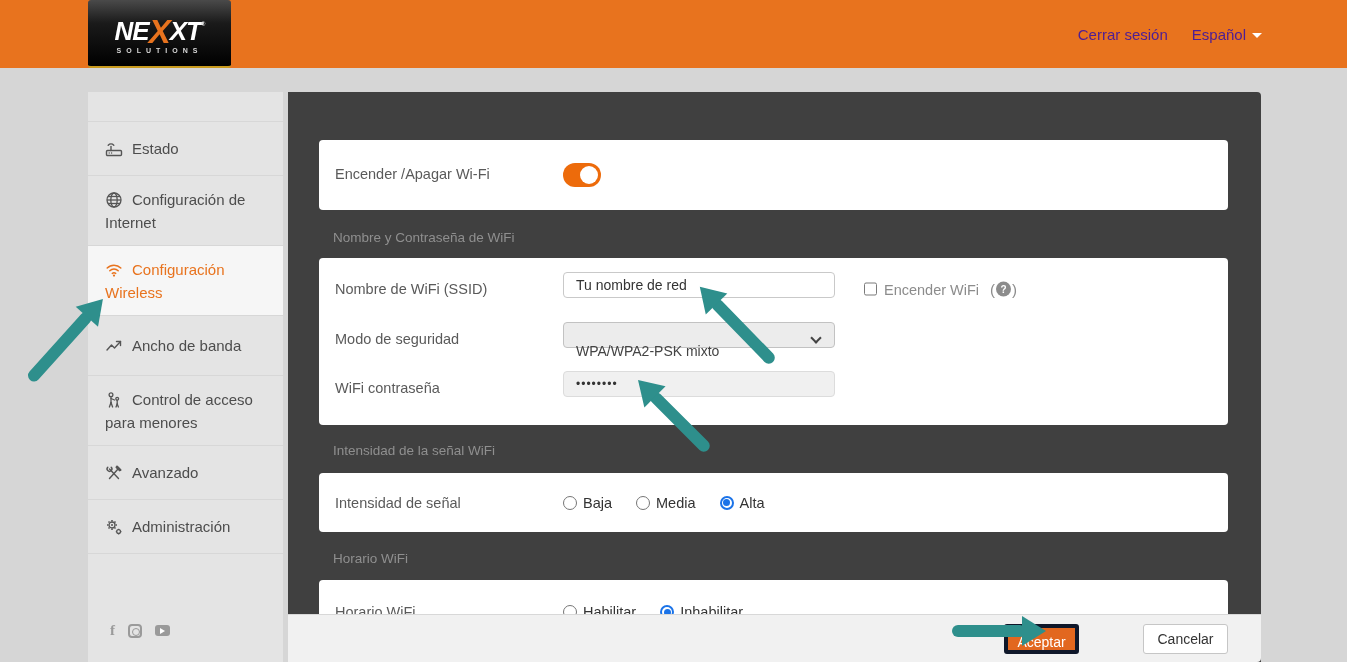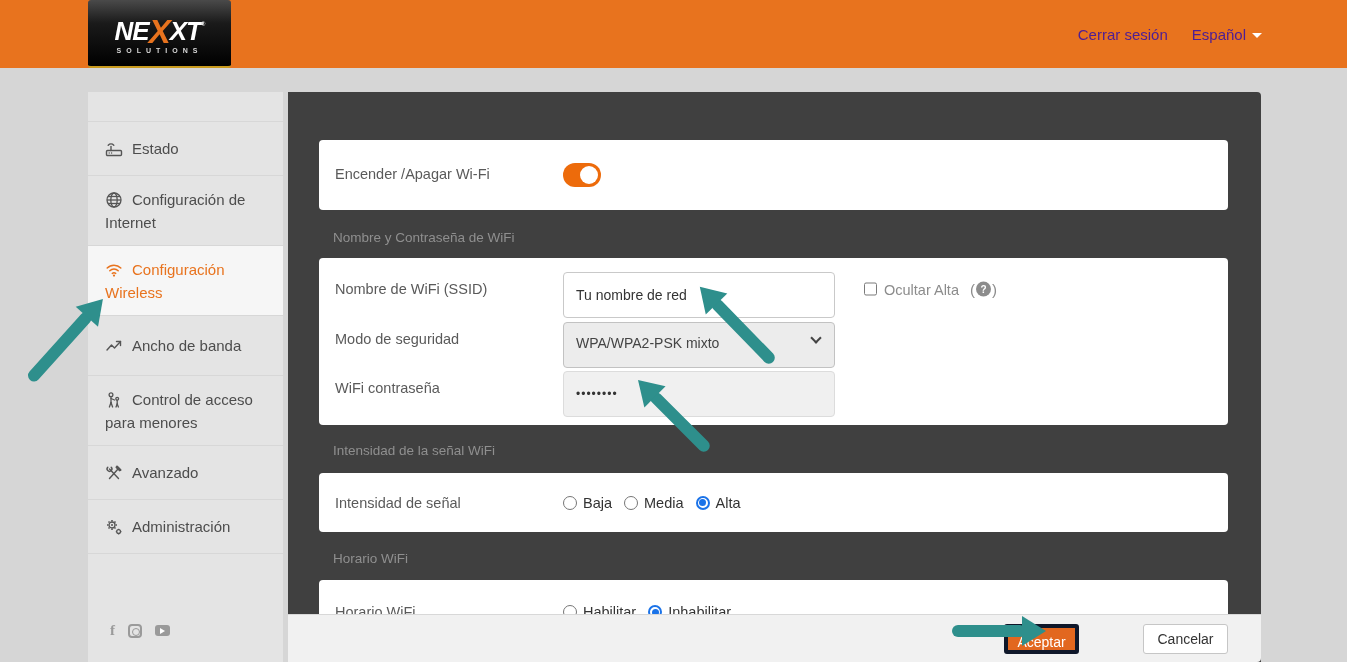--- a/index.html
+++ b/index.html
@@ -50,33 +50,33 @@
   .sec-header { position:absolute; left:45px; font-size:13.5px; color:#8F8F8F; }
   .sec-1 { top:138px; } .sec-2 { top:351px; } .sec-3 { top:459px; }
   .row-label { position:absolute; left:16px; font-size:14.5px; color:#5A5A5A; }
   .frow { position:absolute; left:0; width:100%; height:34px; }
   .frow .row-label { top:50%; transform:translateY(-50%); }
   
   .toggle { position:absolute; left:244px; top:23px; width:38px; height:24px; background:#ED6B0B; border-radius:12px; cursor:pointer; }
   .toggle .knob { position:absolute; right:3px; top:3px; width:18px; height:18px; background:#fff; border-radius:50%; }
   
   .text-input, .select-box, .pass-input {
-    position:absolute; left:244px; top:0; width:272px; height:46px; border-radius:4px;
-    font-family:"Liberation Sans",sans-serif; font-size:14px; padding:4px 12px;
+    position:absolute; left:244px; top:0; width:272px; height:16px; border-radius:4px;
+    font-family:"Liberation Sans",sans-serif; font-size:14px; padding:12px 12px;
   }
   .text-input { border:1px solid #C9C9C9; background:#fff; color:#333; }
   .select-box { border:1px solid #C2C2C2; background:#ECECEC; color:#444; line-height:32px; cursor:pointer; }
   .select-box .chev { position:absolute; right:14px; top:11px; width:8px; height:8px; border-right:2px solid #444; border-bottom:2px solid #444; transform:rotate(45deg); }
   .pass-input { border:1px solid #DCDCDC; background:#F0F0F0; color:#333; letter-spacing:1px; font-size:12px; }
   .check-group { position:absolute; left:545px; top:50%; transform:translateY(-50%); display:flex; align-items:center; gap:7px; color:#8C8C8C; font-size:14.5px; }
   .checkbox { width:13px; height:13px; border:1.5px solid #7A7A7A; border-radius:2px; background:#fff; cursor:pointer; }
   .help-wrap { display:flex; align-items:center; color:#8C8C8C; font-size:15px; gap:1px; margin-left:4px; }
   .help-circle { width:15px; height:15px; border-radius:50%; background:#8C8C8C; color:#fff; font-size:10px; font-weight:bold; display:flex; align-items:center; justify-content:center; cursor:pointer; }
   
-  .radio-row { position:absolute; left:244px; top:50%; transform:translateY(-50%); display:flex; align-items:center; gap:12px; }
+  .radio-row { position:absolute; left:244px; top:50%; transform:translateY(-50%); display:flex; align-items:center; gap:24px; }
   .radio-opt { display:flex; align-items:center; gap:6px; font-size:14.5px; color:#333; cursor:pointer; }
   .radio { width:14px; height:14px; border-radius:50%; border:1.5px solid #767676; background:#fff; position:relative; }
   .radio.checked { border:2px solid #1B73E8; }
   .radio.checked::after { content:""; position:absolute; left:50%; top:50%; width:7px; height:7px; margin:-3.5px 0 0 -3.5px; background:#1B73E8; border-radius:50%; }
   
   .footer-bar { position:absolute; left:0; bottom:0; width:973px; height:48px; background:#F1F1F1; border-top:1px solid #D8D8D8; border-radius:0 0 4px 0; z-index:10; }
   .btn { position:absolute; top:9px; height:30px; border-radius:3px; font-size:14px; font-family:"Liberation Sans",sans-serif; text-align:center; line-height:28px; cursor:pointer; }
   .btn-accept { right:182px; width:75px; background:#E2671F; border:4px solid #0f172a; color:#fff; }
   .btn-cancel { right:33px; width:85px; background:#fff; border:1px solid #C6C6C6; color:#333;text-align:center; }
   
@@ -204,21 +204,21 @@
         </div>
     </div>
 
     <div class="sec-header sec-1">Nombre y Contraseña de WiFi</div>
     <div class="card card-name">
       <div class="frow" style="top:14px;">
         <span class="row-label">Nombre de WiFi (SSID)</span>
         <input class="text-input" type="text" value="Tu nombre de red" style="">
         <div class="check-group">
           <span class="checkbox"></span>
-          <span>Ocultar Alta</span>
+          <span>Encender WiFi</span>
           <span class="help-wrap">
               <span>(</span>
               <span class="help-circle">?</span>
               <span>)</span>
             </span>
         </div>
       </div>
       <div class="frow" style="top:64px;">
         <span class="row-label">Modo de seguridad</span>
         <div class="select-box"><span>WPA/WPA2-PSK mixto</span><span class="chev"></span></div>

